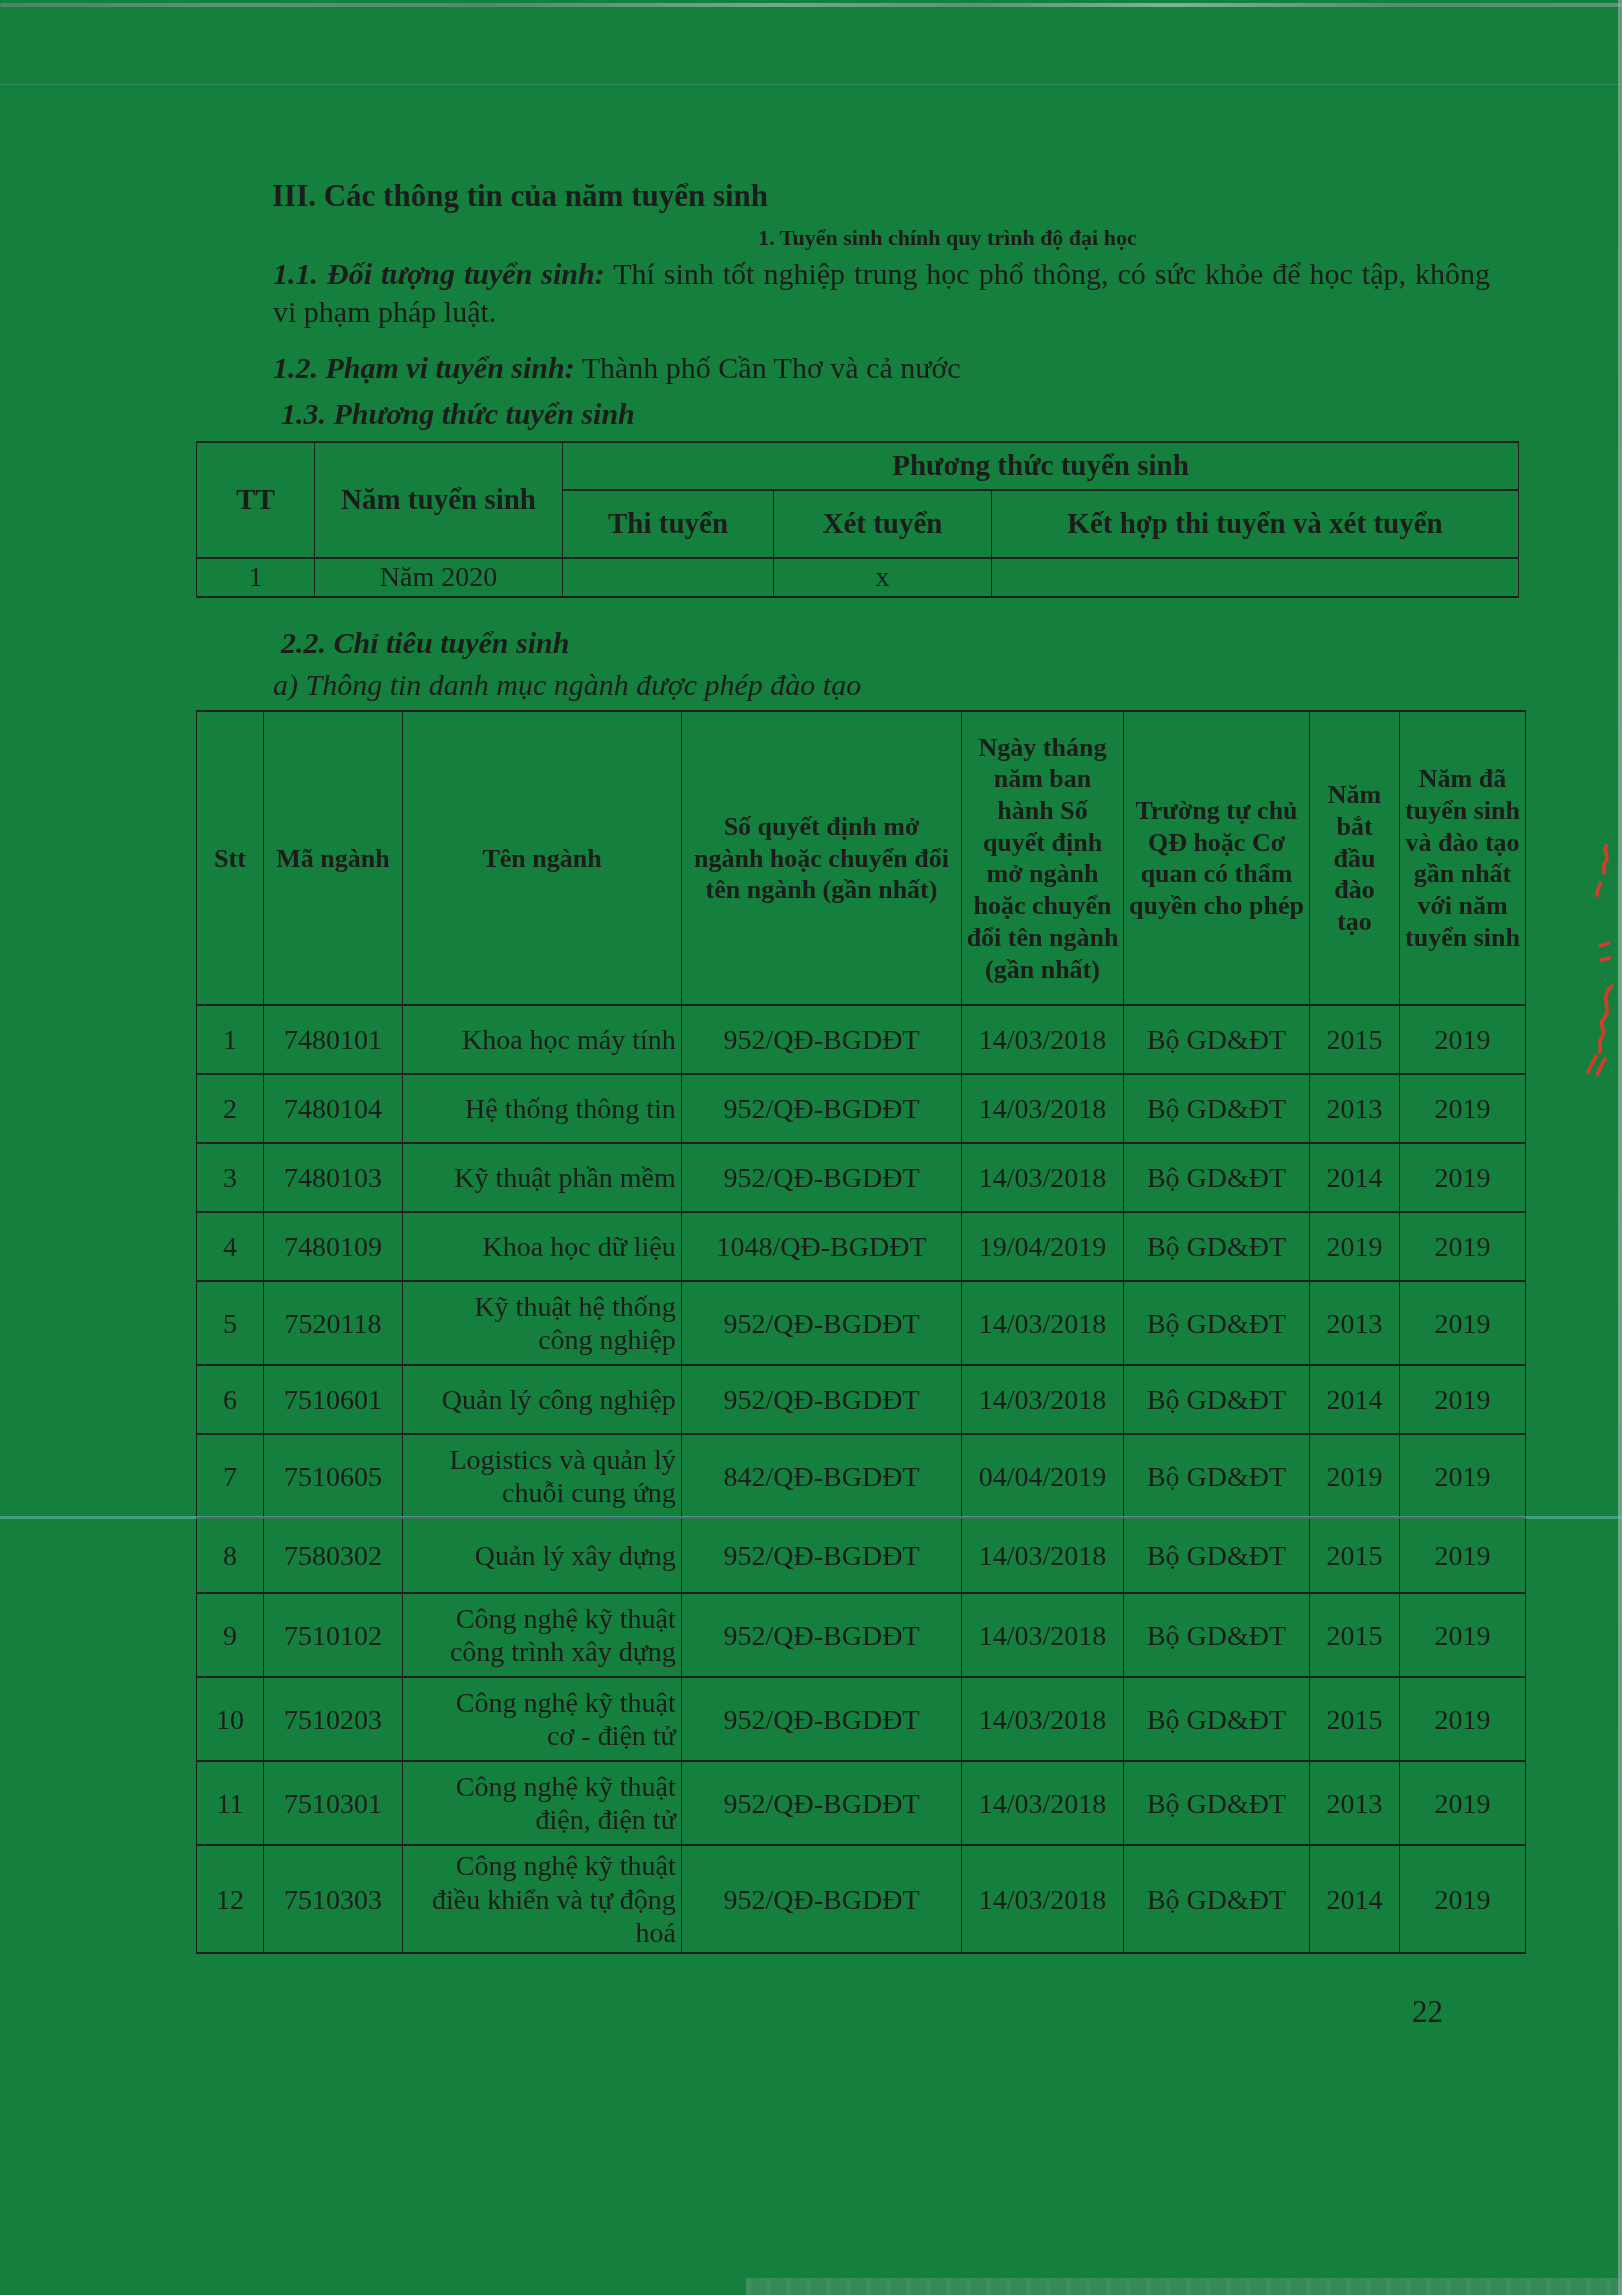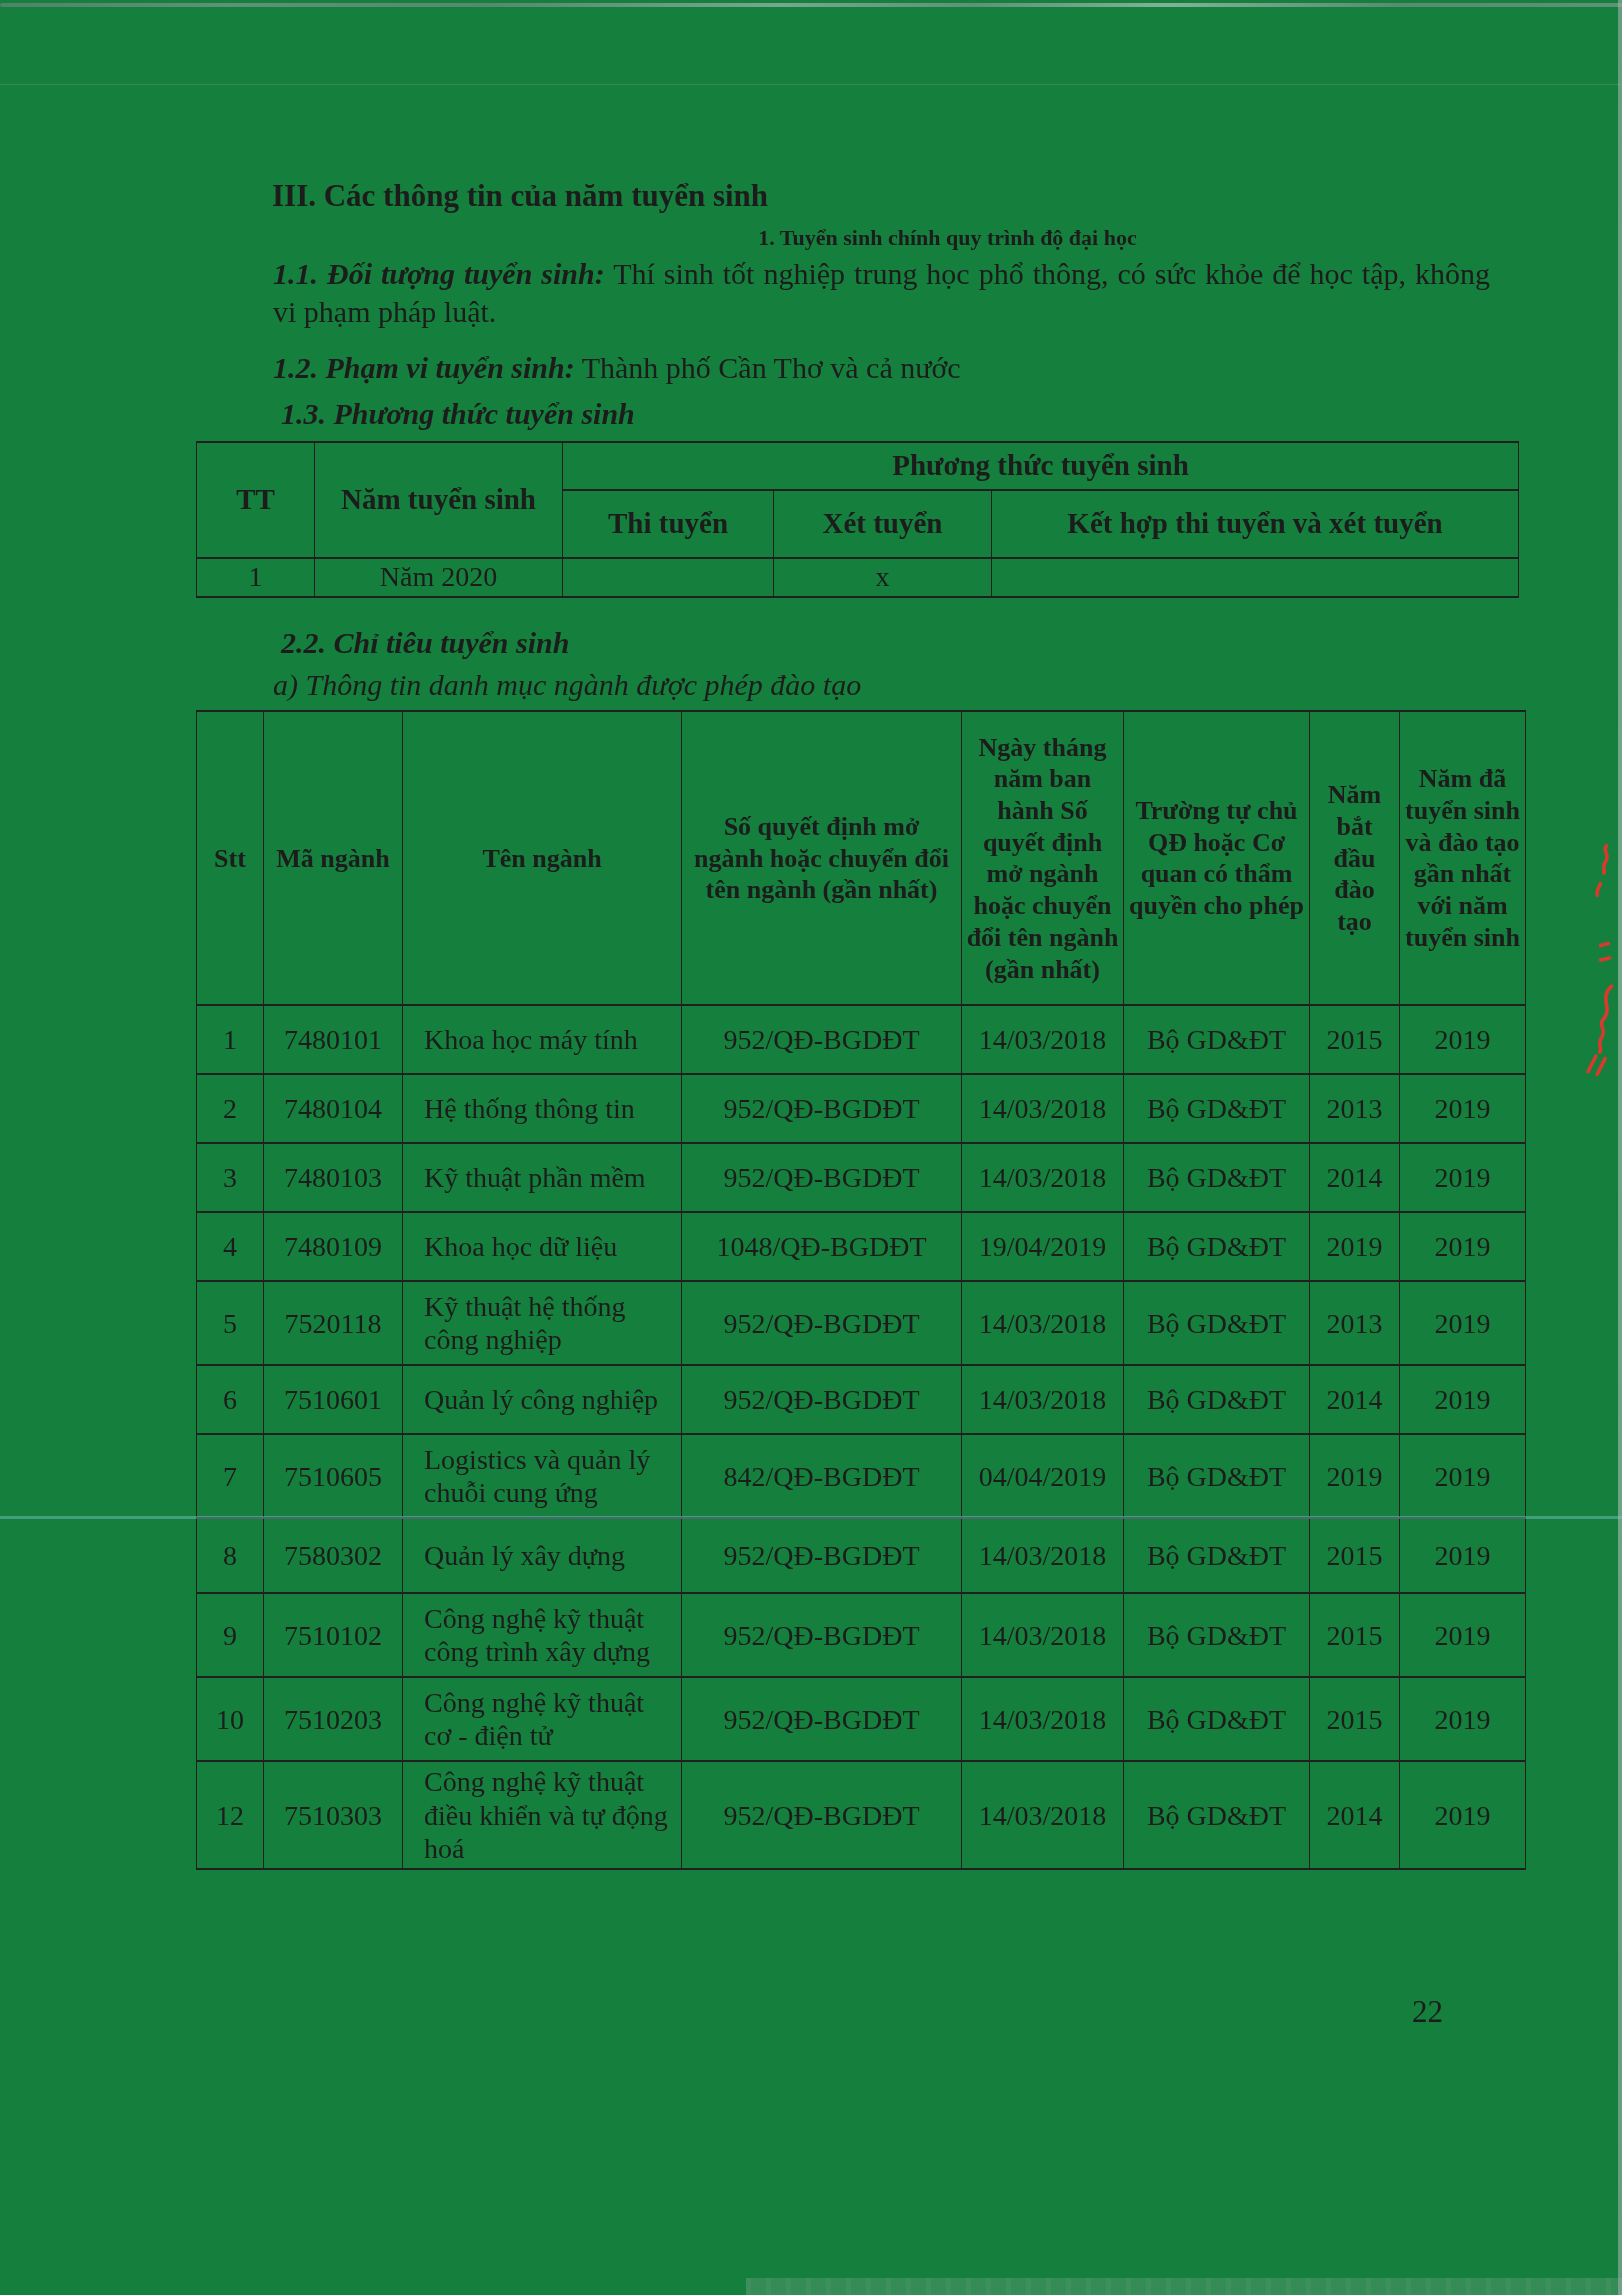--- a/index.html
+++ b/index.html
@@ -70,21 +70,21 @@
   .t2 thead tr{height:294px;}
   .t2 td{font-size:28px;line-height:1.2;}
   .t2 tbody tr{height:69px;}
   .t2 tbody tr:nth-child(5),
   .t2 tbody tr:nth-child(7),
   .t2 tbody tr:nth-child(9),
   .t2 tbody tr:nth-child(10),
   .t2 tbody tr:nth-child(11){height:84px;}
   .t2 tbody tr:nth-child(8){height:75px;}
   .t2 tbody tr:nth-child(12){height:105px;}
-  .t2 tbody td:nth-child(3){text-align:left;padding-left:21px;}
+  .t2 tbody td:nth-child(3){text-align:right;padding-left:21px;}
   .pageno{position:absolute;left:1412px;top:1994px;font-size:31px;}
 </style>
 </head>
 <body>
 
 <div class="page">
 
   <div class="top-edge"></div>
   <div class="fold-line"></div>
   <div class="right-edge"></div>
@@ -269,20 +269,30 @@
             <td>10</td>
             <td>7510203</td>
             <td>Công nghệ kỹ thuật cơ - điện tử</td>
             <td>952/QĐ-BGDĐT</td>
             <td>14/03/2018</td>
             <td>Bộ GD&amp;ĐT</td>
             <td>2015</td>
             <td>2019</td>
           </tr>
           <tr>
+            <td>11</td>
+            <td>7510301</td>
+            <td>Công nghệ kỹ thuật điện, điện tử</td>
+            <td>952/QĐ-BGDĐT</td>
+            <td>14/03/2018</td>
+            <td>Bộ GD&amp;ĐT</td>
+            <td>2013</td>
+            <td>2019</td>
+          </tr>
+          <tr>
             <td>12</td>
             <td>7510303</td>
             <td>Công nghệ kỹ thuật điều khiển và tự động hoá</td>
             <td>952/QĐ-BGDĐT</td>
             <td>14/03/2018</td>
             <td>Bộ GD&amp;ĐT</td>
             <td>2014</td>
             <td>2019</td>
           </tr>
         </tbody>

